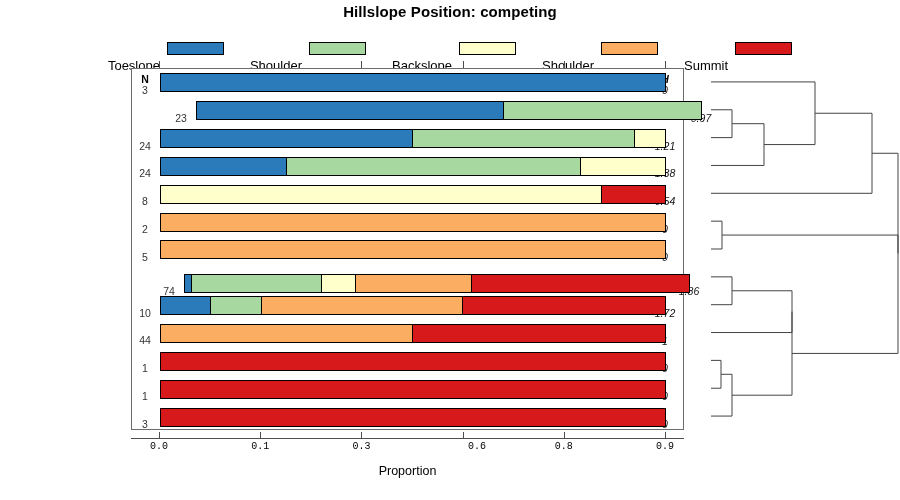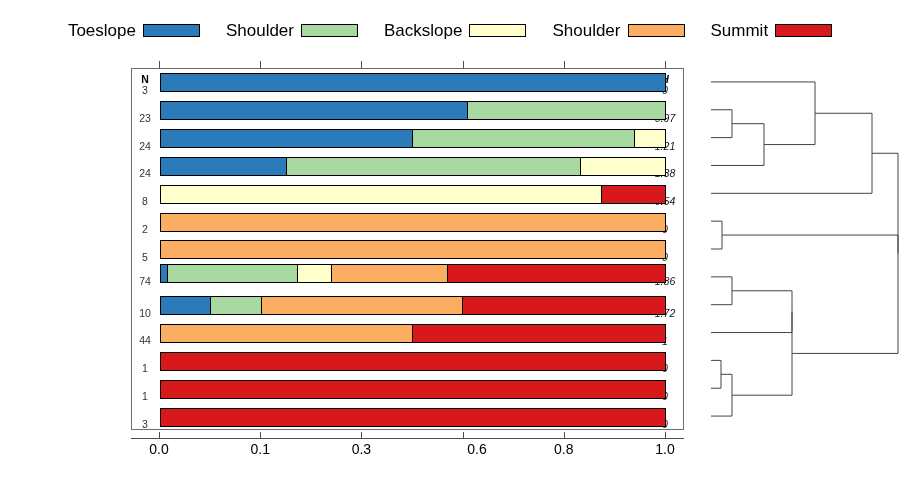--- a/index.html
+++ b/index.html
@@ -8,21 +8,21 @@
   #root{position:relative;width:900px;height:500px;}
 
   
   .title{position:absolute;left:0;top:3px;width:900px;text-align:center;
          font-size:15px;font-weight:bold;letter-spacing:.1px;}
 
   
   .legend{position:absolute;left:0;top:24px;width:900px;height:16px;}
   .legend-inner{display:flex;justify-content:center;align-items:center;gap:26px;}
   .leg-item{display:flex;align-items:center;gap:7px;}
-  .leg-label{font-size:17px;line-height:12px;}
+  .leg-label{font-size:13px;line-height:12px;margin-top:36px;}
   .leg-swatch{width:57px;height:13px;border:1px solid #000;box-sizing:border-box;}
 
   
   .panel{position:absolute;left:131px;top:68px;width:553px;height:362px;
          border:1px solid #6d6d6d;box-sizing:border-box;background:#fff;}
 
   
   .toptick{position:absolute;width:1px;height:7px;background:#4d4d4d;top:61px;}
 
   
@@ -41,33 +41,34 @@
 
   .bar{position:absolute;left:28px;height:19px;box-sizing:border-box;
        border:1.6px solid #000;display:flex;overflow:hidden;}
   .seg{height:100%;box-sizing:border-box;border-right:1.3px solid #000;}
   .seg:last-child{border-right:none;}
 
   
   .xaxis-line{position:absolute;left:131px;top:438px;width:553px;height:1px;background:#4d4d4d;}
   .xtick{position:absolute;top:432px;width:1px;height:7px;background:#4d4d4d;}
   .xtlabel{position:absolute;top:441px;width:60px;margin-left:-30px;text-align:center;
-           font-size:14px;}
+           font-size:10px;font-family:Liberation Mono, monospace;}
   .xtitle{position:absolute;left:131px;top:464px;width:553px;text-align:center;
           font-size:12.5px;}
 
   
   .dendro{position:absolute;left:684px;top:68px;width:216px;height:362px;}
   svg{display:block;}
 </style>
 </head>
 <body>
 
 <div id="root">
 
+  <div class="title">Hillslope Position: competing</div>
 
   <div class="legend">
     <div class="legend-inner" id="legend-inner">
         <div class="leg-item">
           <span class="leg-label">Toeslope</span>
           <span class="leg-swatch" style="background: rgb(43, 123, 186);"></span>
         </div>
         <div class="leg-item">
           <span class="leg-label">Shoulder</span>
           <span class="leg-swatch" style="background: rgb(166, 216, 160);"></span>
@@ -91,21 +92,21 @@
     <div class="ncol-head">N</div>
     <div class="hcol-head">H</div>
     <div class="rows" id="rows">
         <div class="row" style="top: 0px;">
           <div class="ncell" style="top: 15.9231px;">3</div>
           <div class="hcell" style="top: 15.9231px;">0</div>
           <div class="bar" style="width: 506px; top: 4.42308px;">
             <div class="seg" style="background: rgb(43, 123, 186); width: 100%;"></div>
           </div>
         </div>
-        <div class="row" style="top: 27.8462px;">
+        <div class="row" style="top: 27.8462px; margin-left: 36px;">
           <div class="ncell" style="top: 15.9231px;">23</div>
           <div class="hcell" style="top: 15.9231px;">0.97</div>
           <div class="bar" style="width: 506px; top: 4.42308px;">
             <div class="seg" style="background: rgb(43, 123, 186); width: 60.9%;"></div>
             <div class="seg" style="background: rgb(166, 216, 160); width: 39.1%;"></div>
           </div>
         </div>
         <div class="row" style="top: 55.6923px;">
           <div class="ncell" style="top: 15.9231px;">24</div>
           <div class="hcell" style="top: 15.9231px;">1.21</div>
@@ -139,21 +140,21 @@
             <div class="seg" style="background: rgb(251, 174, 97); width: 100%;"></div>
           </div>
         </div>
         <div class="row" style="top: 167.077px;">
           <div class="ncell" style="top: 15.9231px;">5</div>
           <div class="hcell" style="top: 15.9231px;">0</div>
           <div class="bar" style="width: 506px; top: 4.42308px;">
             <div class="seg" style="background: rgb(251, 174, 97); width: 100%;"></div>
           </div>
         </div>
-        <div class="row" style="top: 191px;">
+        <div class="row" style="top: 201px; margin-left: 24px;">
           <div class="ncell" style="top: 15.9231px;">74</div>
           <div class="hcell" style="top: 15.9231px;">1.86</div>
           <div class="bar" style="width: 506px; top: 4.42308px;">
             <div class="seg" style="background: rgb(43, 123, 186); width: 1.4%;"></div>
             <div class="seg" style="background: rgb(166, 216, 160); width: 25.7%;"></div>
             <div class="seg" style="background: rgb(255, 255, 204); width: 6.8%;"></div>
             <div class="seg" style="background: rgb(251, 174, 97); width: 23%;"></div>
             <div class="seg" style="background: rgb(215, 25, 28); width: 43.1%;"></div>
           </div>
         </div>
@@ -214,22 +215,23 @@
       <div class="xtlabel" style="left: 159px;">0.0</div>
       <div class="xtick" style="left: 260.2px;"></div>
       <div class="xtlabel" style="left: 260.2px;">0.1</div>
       <div class="xtick" style="left: 361.4px;"></div>
       <div class="xtlabel" style="left: 361.4px;">0.3</div>
       <div class="xtick" style="left: 462.6px;"></div>
       <div class="xtlabel" style="left: 477px;">0.6</div>
       <div class="xtick" style="left: 563.8px;"></div>
       <div class="xtlabel" style="left: 563.8px;">0.8</div>
       <div class="xtick" style="left: 665px;"></div>
-      <div class="xtlabel" style="left: 665px;">1.0</div>
+      <div class="xtlabel" style="left: 665px;">0.9</div>
     </div>
+  <div class="xtitle">Proportion</div>
 
   <div class="dendro">
     <svg id="dendro-svg" width="216" height="362" viewBox="0 0 216 362">
         <path d="M27 41.769230769230774 L48 41.769230769230774" stroke="#444444" stroke-width="1" fill="none"></path>
         <path d="M27 69.61538461538461 L48 69.61538461538461" stroke="#444444" stroke-width="1" fill="none"></path>
         <path d="M48 41.769230769230774 L48 69.61538461538461" stroke="#444444" stroke-width="1" fill="none"></path>
         <path d="M48 55.69230769230769 L80 55.69230769230769" stroke="#444444" stroke-width="1" fill="none"></path>
         <path d="M27 97.46153846153847 L80 97.46153846153847" stroke="#444444" stroke-width="1" fill="none"></path>
         <path d="M80 55.69230769230769 L80 97.46153846153847" stroke="#444444" stroke-width="1" fill="none"></path>
         <path d="M27 13.923076923076923 L131 13.923076923076923" stroke="#444444" stroke-width="1" fill="none"></path>

